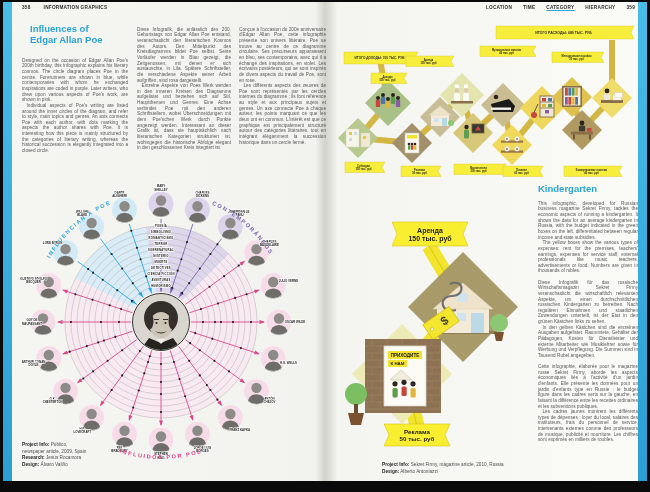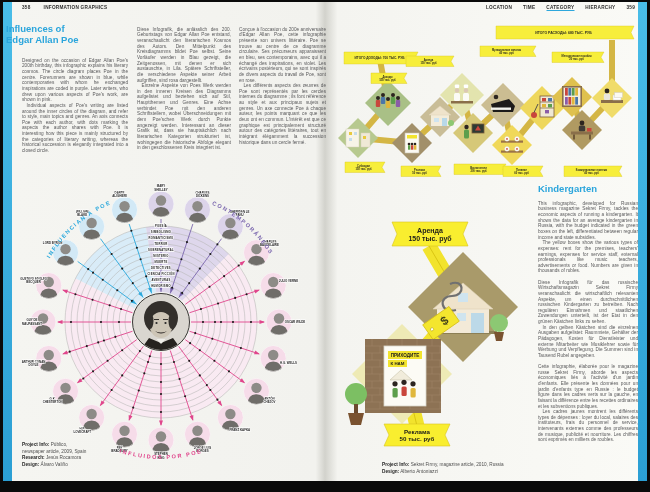--- a/index.html
+++ b/index.html
@@ -45,21 +45,21 @@
   <div class="hdr hdr-right">
     <div class="s50 row right">
       <span class="nav-item">LOCATION</span>
       <span class="nav-item">TIME</span>
       <span class="nav-item active">CATEGORY</span>
       <span class="nav-item">HIERARCHY</span>
       <span>359</span>
     </div>
   </div>
 
-  <div class="blue-title" style="left:6px;top:24px;width:110px">
+  <div class="blue-title" style="left:30px;top:24px;width:110px">
     <div>Influences of</div>
     <div>Edgar Allan Poe</div>
   </div>
   <div class="col" style="left:22px;top:57px;width:106px">
     <div class="s50">
       <p>Designed on the occasion of Edgar Allan Poe's 200th birthday, this infographic explains his literary cosmos. The circle diagram places Poe in the centre. Forerunners are shown in blue, while contemporaries with whom he exchanged inspirations are coded in purple. Later writers, who drew upon various aspects of Poe's work, are shown in pink.</p>
       <p class="ind">Individual aspects of Poe's writing are listed around the inner circles of the diagram, and refer to style, main topics and genres. An axis connects Poe with each author, with dots marking the aspects the author shares with Poe. It is interesting how this piece is mainly structured by the categories of literary writing, whereas the historical succession is elegantly integrated into a closed circle.</p>
     </div>
   </div>
   <div class="col" style="left:137px;top:26px;width:94px">

